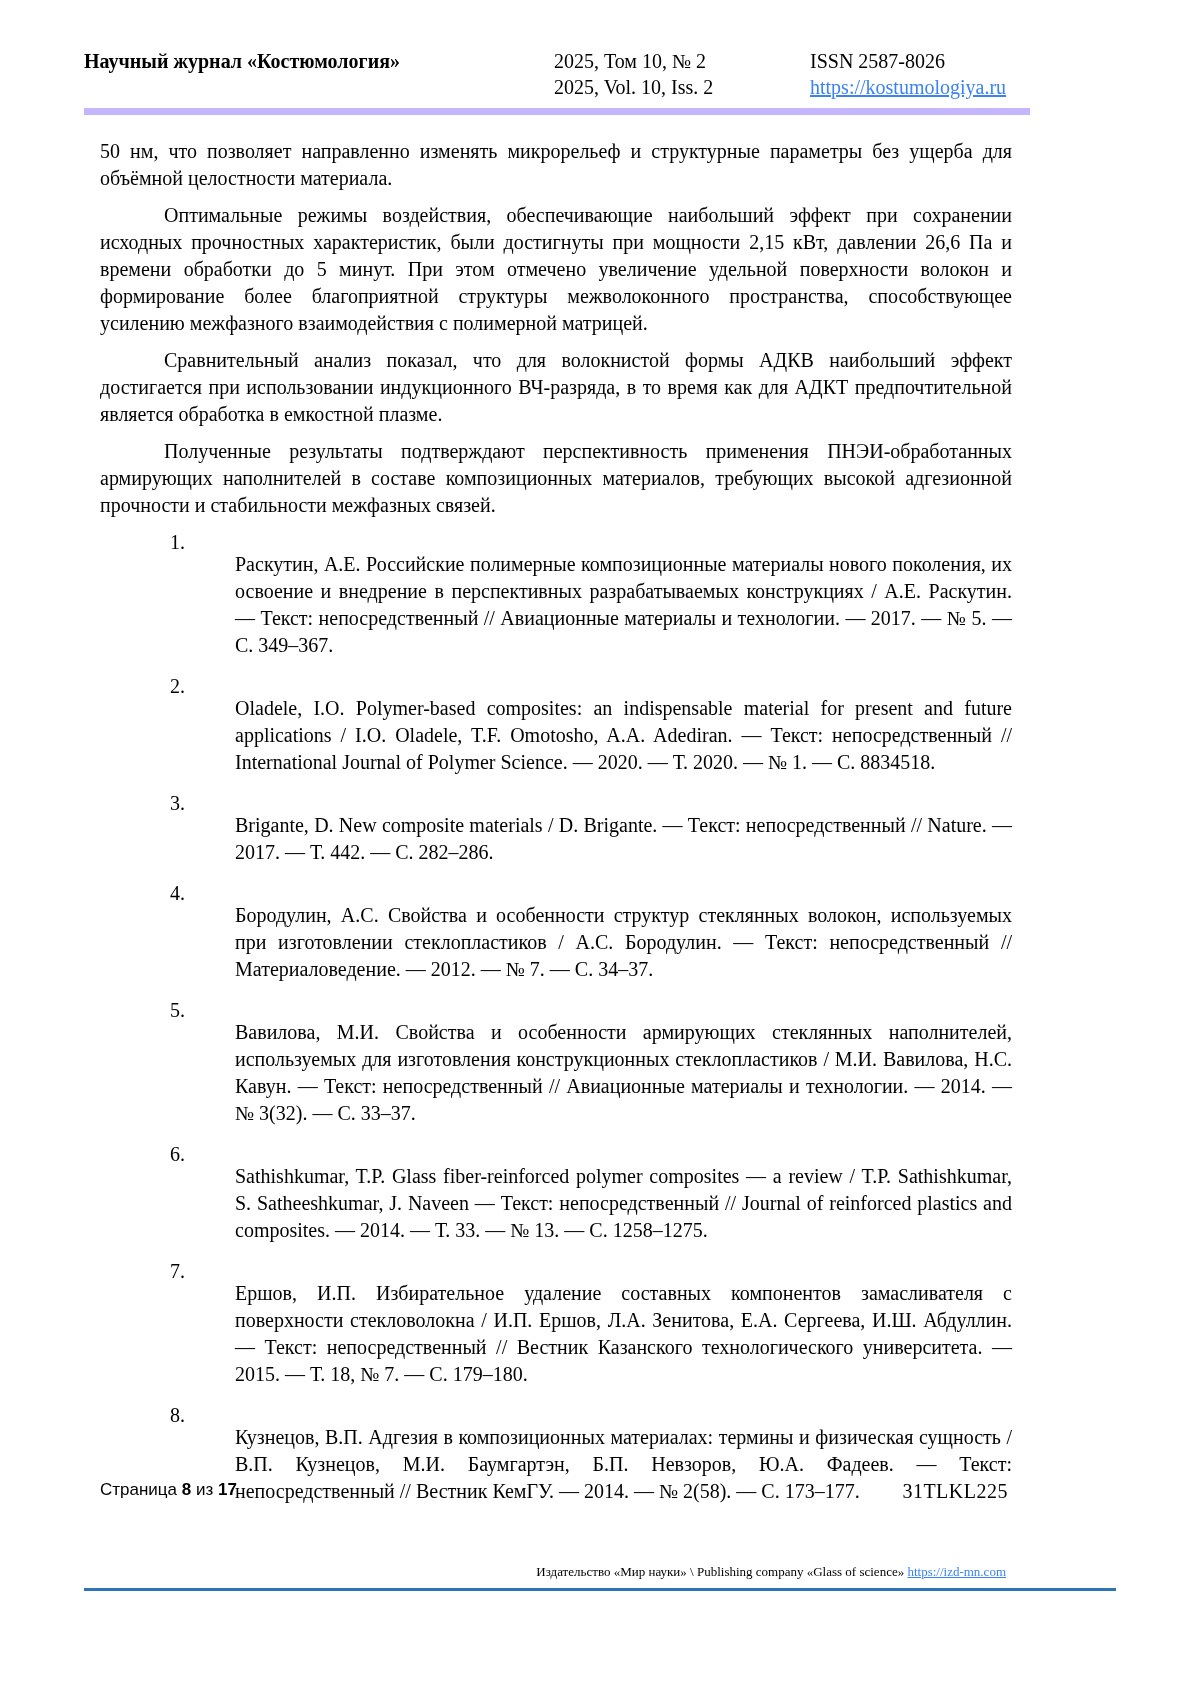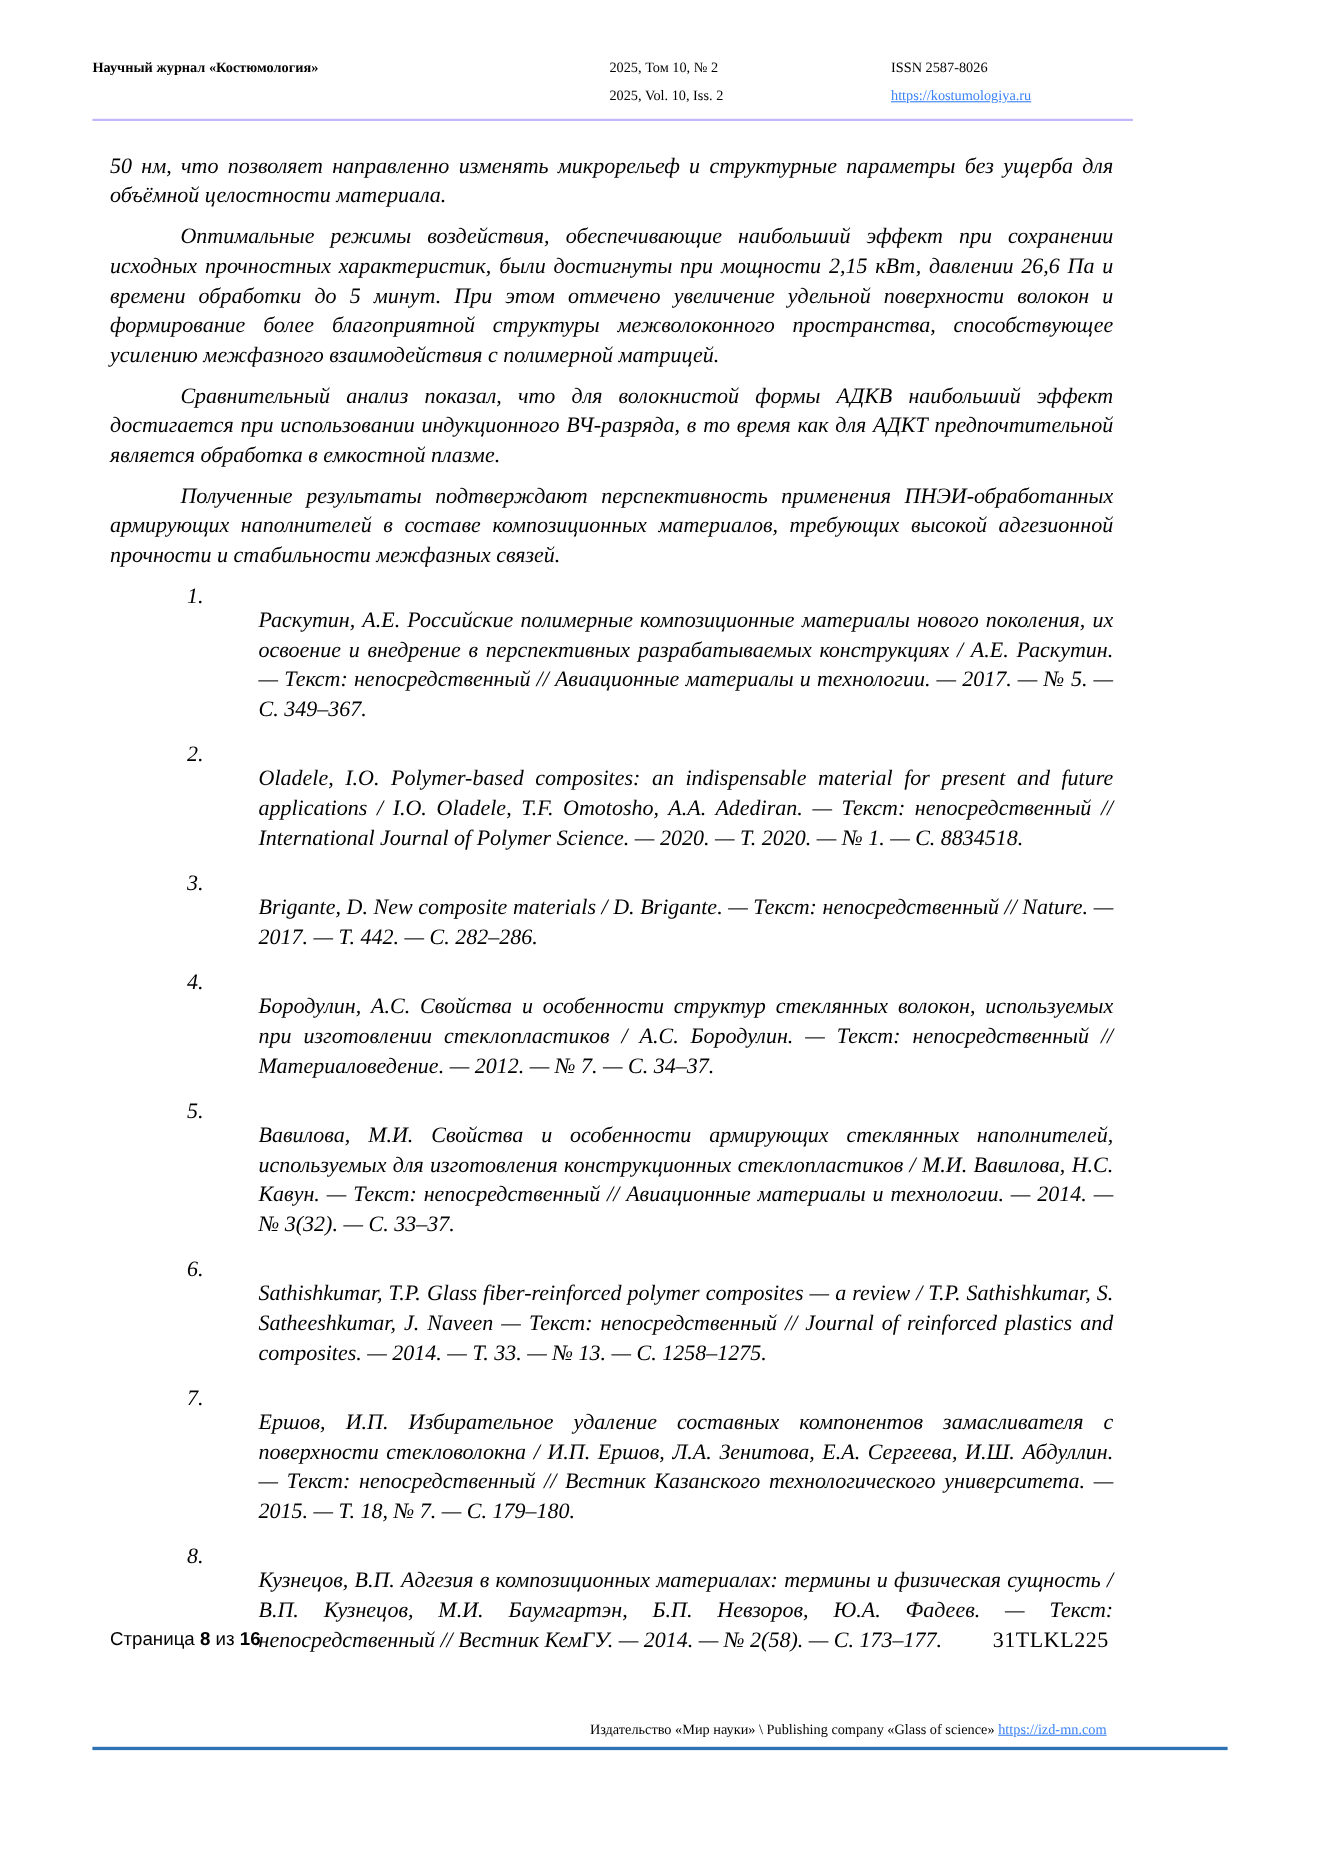--- a/index.html
+++ b/index.html
@@ -9,33 +9,33 @@
     font-family: "Liberation Serif", serif;
     color: #000000;
     position: relative;
   }
   .page { position: relative; width: 1200px; height: 1697px; overflow: hidden; }
 
   
   .header {
     position: absolute; top: 48px; left: 84px; right: 170px;
     display: flex;
-    border-bottom: 2px solid #c4b5fd;
+    border-bottom: 7px solid #c4b5fd;
     padding-bottom: 8px;
-    font-size: 13px; line-height: 26px;
+    font-size: 20px; line-height: 26px;
   }
   .h-left  { width: 470px; font-weight: bold; }
   .h-mid   { width: 256px; }
   .h-right { flex: 1; }
   a.link { color: #3b82f6; cursor: pointer; }
 
   
   .content {
     position: absolute; top: 138px; left: 100px; right: 188px;
-    font-size: 20px; line-height: 27px; font-style: italic;
+    font-size: 20px; line-height: 27px;
   }
   .para { text-align: justify; margin-bottom: 10px; }
   .para.indent { text-indent: 64px; }
 
   .refs-title {
     font-size: 22px; font-weight: bold; text-align: center;
     margin-top: 46px; margin-bottom: 22px; letter-spacing: 0.3px;
   }
   .refs { list-style: none; margin-left: 70px; }
   .ref { display: flex; margin-bottom: 14px; }
@@ -120,21 +120,21 @@
         <span class="ref-text">Ершов, И.П. Избирательное удаление составных компонентов замасливателя с поверхности стекловолокна / И.П. Ершов, Л.А. Зенитова, Е.А. Сергеева, И.Ш. Абдуллин. — Текст: непосредственный // Вестник Казанского технологического университета. — 2015. — Т. 18, № 7. — С. 179–180.</span>
       </li>
       <li class="ref">
         <span class="ref-num">8.</span>
         <span class="ref-text">Кузнецов, В.П. Адгезия в композиционных материалах: термины и физическая сущность / В.П. Кузнецов, М.И. Баумгартэн, Б.П. Невзоров, Ю.А. Фадеев. — Текст: непосредственный // Вестник КемГУ. — 2014. — № 2(58). — С. 173–177.</span>
       </li>
     </ol>
   </main>
 
   <div class="page-indicator">
-    <span>Страница</span>&nbsp;<b>8</b>&nbsp;<span>из</span>&nbsp;<b>16</b>
+    <span>Страница</span>&nbsp;<b>8</b>&nbsp;<span>из</span>&nbsp;<b>17</b>
   </div>
 
   <div class="doc-code">31TLKL225</div>
 
   <div class="publisher-line">
     <span>Издательство «Мир науки» \ Publishing company «Glass of science»</span>
     <a class="link" href="#">https://izd-mn.com</a>
   </div>
 
   <div class="bottom-rule"></div>

